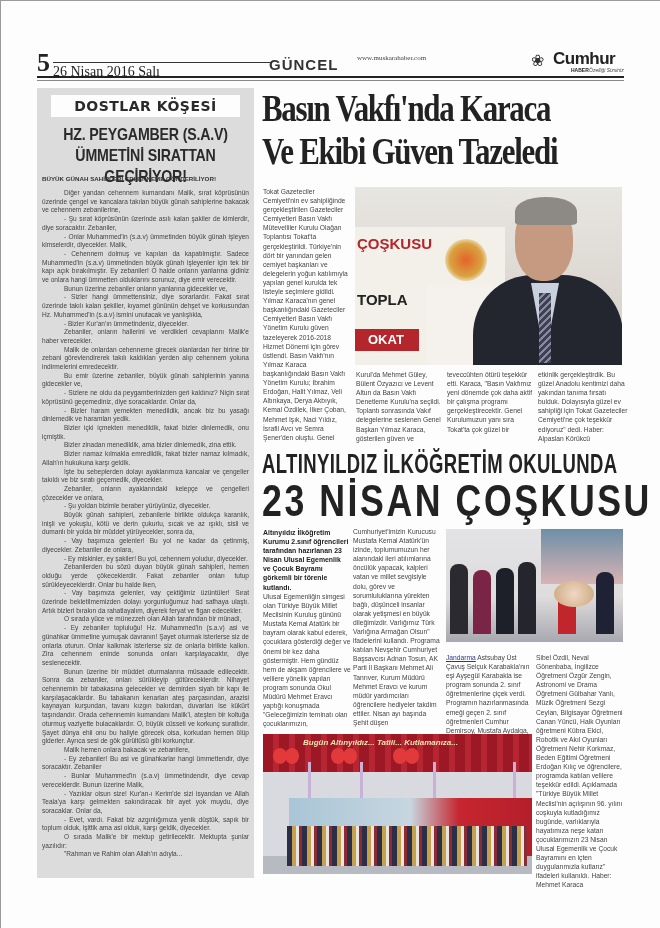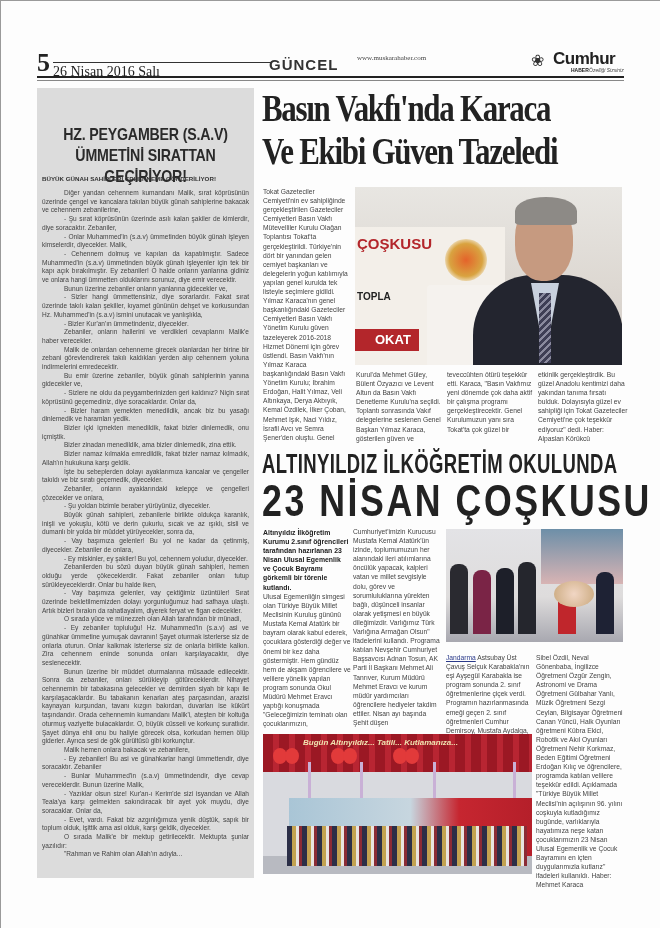--- a/index.html
+++ b/index.html
@@ -38,22 +38,22 @@
   .basin-c1 { left: 263px; top: 187px; width: 86px; }
   .basin-c1b { left: 263px; top: 360px; width: 88px; }
   .basin-c2 { left: 356px; top: 370px; width: 90px; }
   .basin-c3 { left: 447px; top: 370px; width: 90px; }
   .basin-c4 { left: 538px; top: 370px; width: 90px; }
 
   .photo { position: absolute; overflow: hidden; }
   .photo-karaca { left: 355px; top: 187px; width: 267px; height: 178px; background: linear-gradient(180deg,#e8e6e2 0%,#ddd8d2 55%,#d2cbc6 100%); }
   .photo-karaca .banner { position: absolute; left: 0; top: 40px; width: 150px; height: 138px; background: #f3efe9; }
   .photo-karaca .banner-t1 { position: absolute; left: 2px; top: 48px; font-weight: bold; font-size: 15px; color: #b3262b; }
-  .photo-karaca .banner-t2 { position: absolute; left: 2px; top: 104px; font-weight: bold; font-size: 10px; color: #222; }
-  .photo-karaca .banner-red { position: absolute; left: 0; top: 142px; width: 64px; height: 22px; background: #b3262b; color: #fff; font-weight: bold; font-size: 13px; line-height: 22px; padding-left: 20px; }
+  .photo-karaca .banner-t2 { position: absolute; left: 2px; top: 104px; font-weight: bold; font-size: 15px; color: #222; }
+  .photo-karaca .banner-red { position: absolute; left: 0; top: 142px; width: 64px; height: 22px; background: #b3262b; color: #fff; font-weight: bold; font-size: 13px; line-height: 22px; padding-left: 13px; }
   .photo-karaca .emblem { position: absolute; left: 90px; top: 52px; width: 42px; height: 42px; border-radius: 50%; background: radial-gradient(circle,#e4632a 0%,#d9a340 55%,#efe2c6 75%); }
   .photo-karaca .podium { position: absolute; left: 72px; top: 98px; width: 80px; height: 82px; background: #f5f2ee; border-radius: 4px; }
   .photo-karaca .man-suit { position: absolute; left: 118px; top: 88px; width: 150px; height: 92px; background: #23252f; border-radius: 60px 60px 0 0; }
   .photo-karaca .shirt { position: absolute; left: 176px; top: 96px; width: 28px; height: 60px; background: #c9d1de; clip-path: polygon(0 0,100% 0,60% 100%,40% 100%); }
   .photo-karaca .tie { position: absolute; left: 184px; top: 106px; width: 12px; height: 70px; background: repeating-linear-gradient(135deg,#3e3e55 0 3px,#8a8a9e 3px 5px); }
   .photo-karaca .head { position: absolute; left: 160px; top: 14px; width: 58px; height: 80px; background: #c69a80; border-radius: 45% 45% 45% 45%; }
   .photo-karaca .hair { position: absolute; left: 160px; top: 10px; width: 62px; height: 28px; background: #8d8a86; border-radius: 50% 50% 10% 10%; }
 
   .sub-head { position: absolute; left: 262px; top: 447px; width: 395px; font-family: "Liberation Sans", sans-serif; font-weight: bold; color: #222; }
   .sub-head .l1 { display: block; font-size: 25px; line-height: 30px; transform: scaleX(0.74) scaleY(1.08); transform-origin: left top; white-space: nowrap; letter-spacing: 0.5px; }
@@ -95,20 +95,21 @@
     <span class="logo-swirl">❀</span>
     <span class="logo-text">Cumhur</span>
     <span class="logo-haber">HABER</span>
     <span class="logo-slogan">Özelliği Sizsiniz</span>
   </div>
   <div class="hdr-rule"></div>
   <div class="hdr-rule2"></div>
 </div>
 
 <div class="left-col">
+  <div class="kose-title">DOSTLAR KÖŞESİ</div>
   <div class="kose-headline">
     <div>HZ. PEYGAMBER (S.A.V)</div>
     <div>ÜMMETİNİ SIRATTAN GEÇİRİYOR!</div>
   </div>
   <div class="kose-sub">BÜYÜK GÜNAH SAHİPLERİ CEHENNEME GÖNDERİLİYOR!</div>
   <div class="kose-body" id="kose-body">
       <p>Diğer yandan cehennem kumandanı Malik, sırat köprüsünün üzerinde çengel ve kancalara takılan büyük günah sahiplerine bakacak ve cehennem zebanilerine,</p>
       <p>- Şu sırat köprüsünün üzerinde asılı kalan şakiler de kimlerdir, diye soracaktır. Zebaniler,</p>
       <p>- Onlar Muhammed'in (s.a.v) ümmetinden büyük günah işleyen kimselerdir, diyecekler. Malik,</p>
       <p>- Cehennem dolmuş ve kapıları da kapatılmıştır. Sadece Muhammed'in (s.a.v) ümmetinden büyük günah işleyenler için tek bir kapı açık bırakılmıştır. Ey zebaniler! O halde onların yanlarına gidiniz ve onlara hangi ümmetten olduklarını sorunuz, diye emir verecektir.</p>

